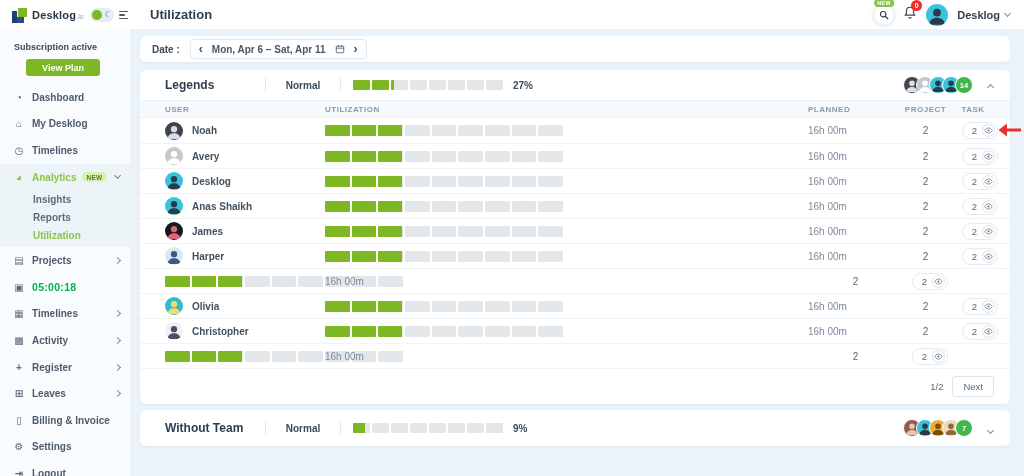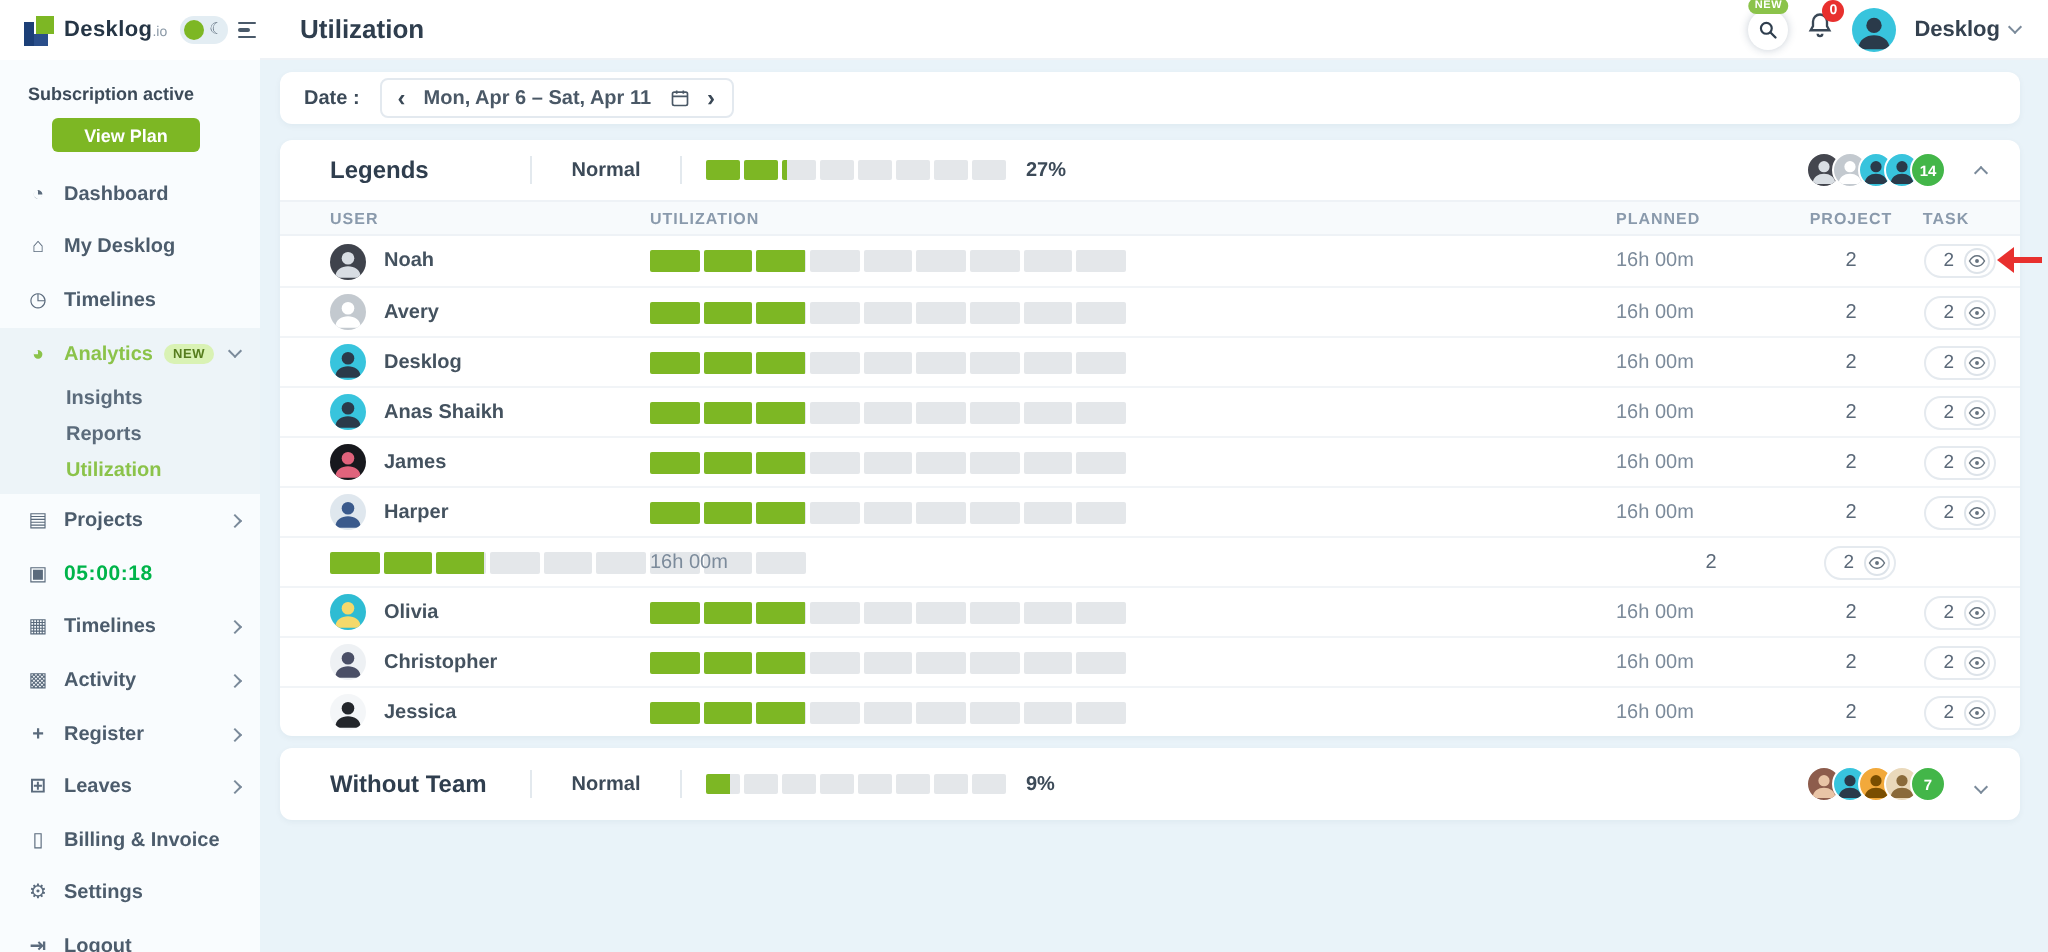--- a/index.html
+++ b/index.html
@@ -592,27 +592,20 @@
           <svg width="9" height="7" viewBox="0 0 24 16">
                   <path d="M12 1C6 1 2 8 2 8s4 7 10 7 10-7 10-7-4-7-10-7z" fill="none" stroke="#66737f" stroke-width="2"></path>
                   <circle cx="12" cy="8" r="2.6" fill="#66737f"></circle>
                 </svg>
         </span>
       </span>
     </span>
   </div>
 
   <div class="grid-cols trow">
-    <span class="ucell">
-      <span class="row-avatar" style="background: rgb(244, 246, 248);"><svg viewBox="0 0 24 24" width="100%" height="100%">
-                <circle cx="12" cy="9.5" r="4.2" fill="#23262b"></circle>
-                <path d="M3.5 22.5c0-5.2 4.2-7.6 8.5-7.6s8.5 2.4 8.5 7.6z" fill="#23262b"></path>
-              </svg></span>
-      <span class="uname">Jessica</span>
-    </span>
     <span class="rowbar">
             <span class="seg" style="background: rgb(125, 183, 36);"></span>
             <span class="seg" style="background: rgb(125, 183, 36);"></span>
             <span class="seg" style="background: linear-gradient(90deg, rgb(125, 183, 36) 97%, rgb(228, 231, 234) 97%);"></span>
             <span class="seg" style="background: rgb(228, 231, 234);"></span>
             <span class="seg" style="background: rgb(228, 231, 234);"></span>
             <span class="seg" style="background: rgb(228, 231, 234);"></span>
             <span class="seg" style="background: rgb(228, 231, 234);"></span>
             <span class="seg" style="background: rgb(228, 231, 234);"></span>
             <span class="seg" style="background: rgb(228, 231, 234);"></span>
@@ -626,20 +619,24 @@
           <svg width="9" height="7" viewBox="0 0 24 16">
                   <path d="M12 1C6 1 2 8 2 8s4 7 10 7 10-7 10-7-4-7-10-7z" fill="none" stroke="#66737f" stroke-width="2"></path>
                   <circle cx="12" cy="8" r="2.6" fill="#66737f"></circle>
                 </svg>
         </span>
       </span>
     </span>
   </div>
 </div>
 
+    <div class="pager">
+      <span class="page-ind">1/2</span>
+      <button class="next-btn">Next</button>
+    </div>
   </div>
 
   <div class="card wt-card">
     <div class="section-head">
       <span class="sh-title">Without Team</span>
       <span class="sh-div"></span>
       <span class="sh-status">Normal</span>
       <span class="sh-div"></span>
       <span class="segbar" id="wt-bar">
           <span class="seg" style="background: linear-gradient(90deg, rgb(125, 183, 36) 72%, rgb(228, 231, 234) 72%);"></span>

